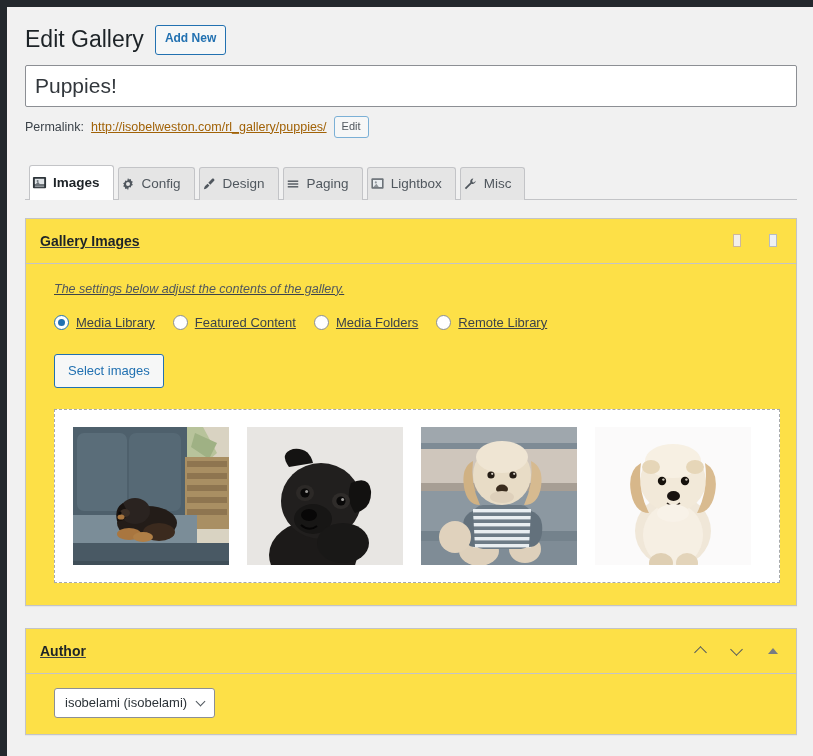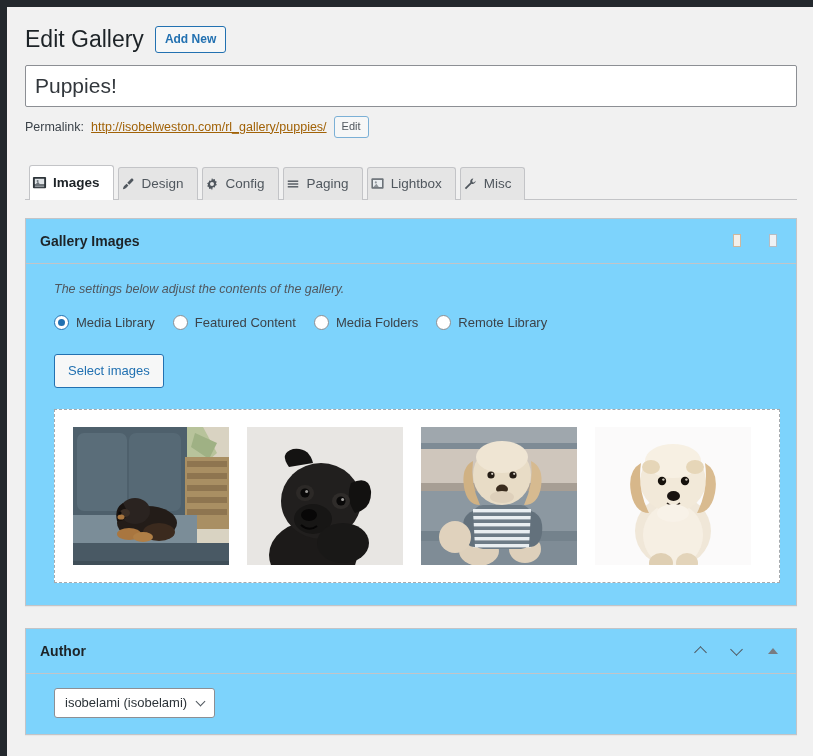--- a/index.html
+++ b/index.html
@@ -41,21 +41,20 @@
     width: 806px;
     height: 749px;
     background: #f1f1f1;
     padding: 12px 16px 0 18px;
     overflow: hidden;
   }
 
   
   .page-head {
     display: flex;
-    align-items: center;
     gap: 11px;
     padding: 6px 0 10px 0;
   }
   .page-title {
     font-size: 23px;
     font-weight: 400;
     line-height: 1.3;
     color: #1d2327;
     white-space: nowrap;
   }
@@ -155,23 +154,24 @@
     align-items: center;
     justify-content: center;
     width: 15px;
     height: 15px;
     flex: 0 0 15px;
   }
   .tab svg { display: block; }
 
   
   .postbox {
-    background: #7dd3fc;
+    background: #fde047;
     border: 1px solid #c3c4c7;
     box-shadow: 0 1px 1px rgba(0,0,0,.04);
+    text-decoration: underline;
   }
   .postbox-header {
     display: flex;
     align-items: center;
     justify-content: space-between;
     border-bottom: 1px solid #c3c4c7;
     padding: 0 12px 0 14px;
     height: 45px;
   }
   .postbox-title {
@@ -376,35 +376,35 @@
           <path d="M3.6 10 L6.4 7.3 L8.6 10 Z" fill="#6b7278"></path>
           <rect x="3" y="11" width="10" height="2" fill="#8f959a"></rect>
         </svg>
       </span>
       <span>Images</span>
     </div>
 
     <div class="tab">
       <span class="tab-ico">
         <svg width="14" height="14" viewBox="0 0 16 16" aria-hidden="true">
+          <path fill="#50575e" d="M8 1l1 1.9 2.1-.5.6 2.1 1.9.9-1.2 1.8 1.2 1.8-1.9.9-.6 2.1-2.1-.5L8 15l-1-1.9-2.1.5-.6-2.1-1.9-.9 1.2-1.8L2.4 7l1.9-.9.6-2.1 2.1.5z"></path>
+          <circle cx="8" cy="8" r="2.3" fill="#e5e5e5"></circle>
+        </svg>
+      </span>
+      <span>Config</span>
+    </div>
+
+    <div class="tab">
+      <span class="tab-ico">
+        <svg width="14" height="14" viewBox="0 0 16 16" aria-hidden="true">
           <path fill="#50575e" d="M13.4 2.1c-.5-.5-1.3-.5-1.8 0L7.2 6.5l2.3 2.3 4.4-4.4c.5-.5.5-1.3-.5-2.3z"></path>
           <path fill="#50575e" d="M6.3 7.6L3.6 10.3c-.6.6-.9 1.6-1.4 3.6 2-.5 3-.8 3.6-1.4l2.7-2.7-2.2-2.2z"></path>
         </svg>
       </span>
       <span>Design</span>
-    </div>
-
-    <div class="tab">
-      <span class="tab-ico">
-        <svg width="14" height="14" viewBox="0 0 16 16" aria-hidden="true">
-          <path fill="#50575e" d="M8 1l1 1.9 2.1-.5.6 2.1 1.9.9-1.2 1.8 1.2 1.8-1.9.9-.6 2.1-2.1-.5L8 15l-1-1.9-2.1.5-.6-2.1-1.9-.9 1.2-1.8L2.4 7l1.9-.9.6-2.1 2.1.5z"></path>
-          <circle cx="8" cy="8" r="2.3" fill="#e5e5e5"></circle>
-        </svg>
-      </span>
-      <span>Config</span>
     </div>
 
     <div class="tab">
       <span class="tab-ico">
         <svg width="14" height="14" viewBox="0 0 16 16" aria-hidden="true">
           <rect x="2" y="4" width="12" height="1.6" fill="#50575e"></rect>
           <rect x="2" y="7.2" width="12" height="1.6" fill="#50575e"></rect>
           <rect x="2" y="10.4" width="12" height="1.6" fill="#50575e"></rect>
         </svg>
       </span>

